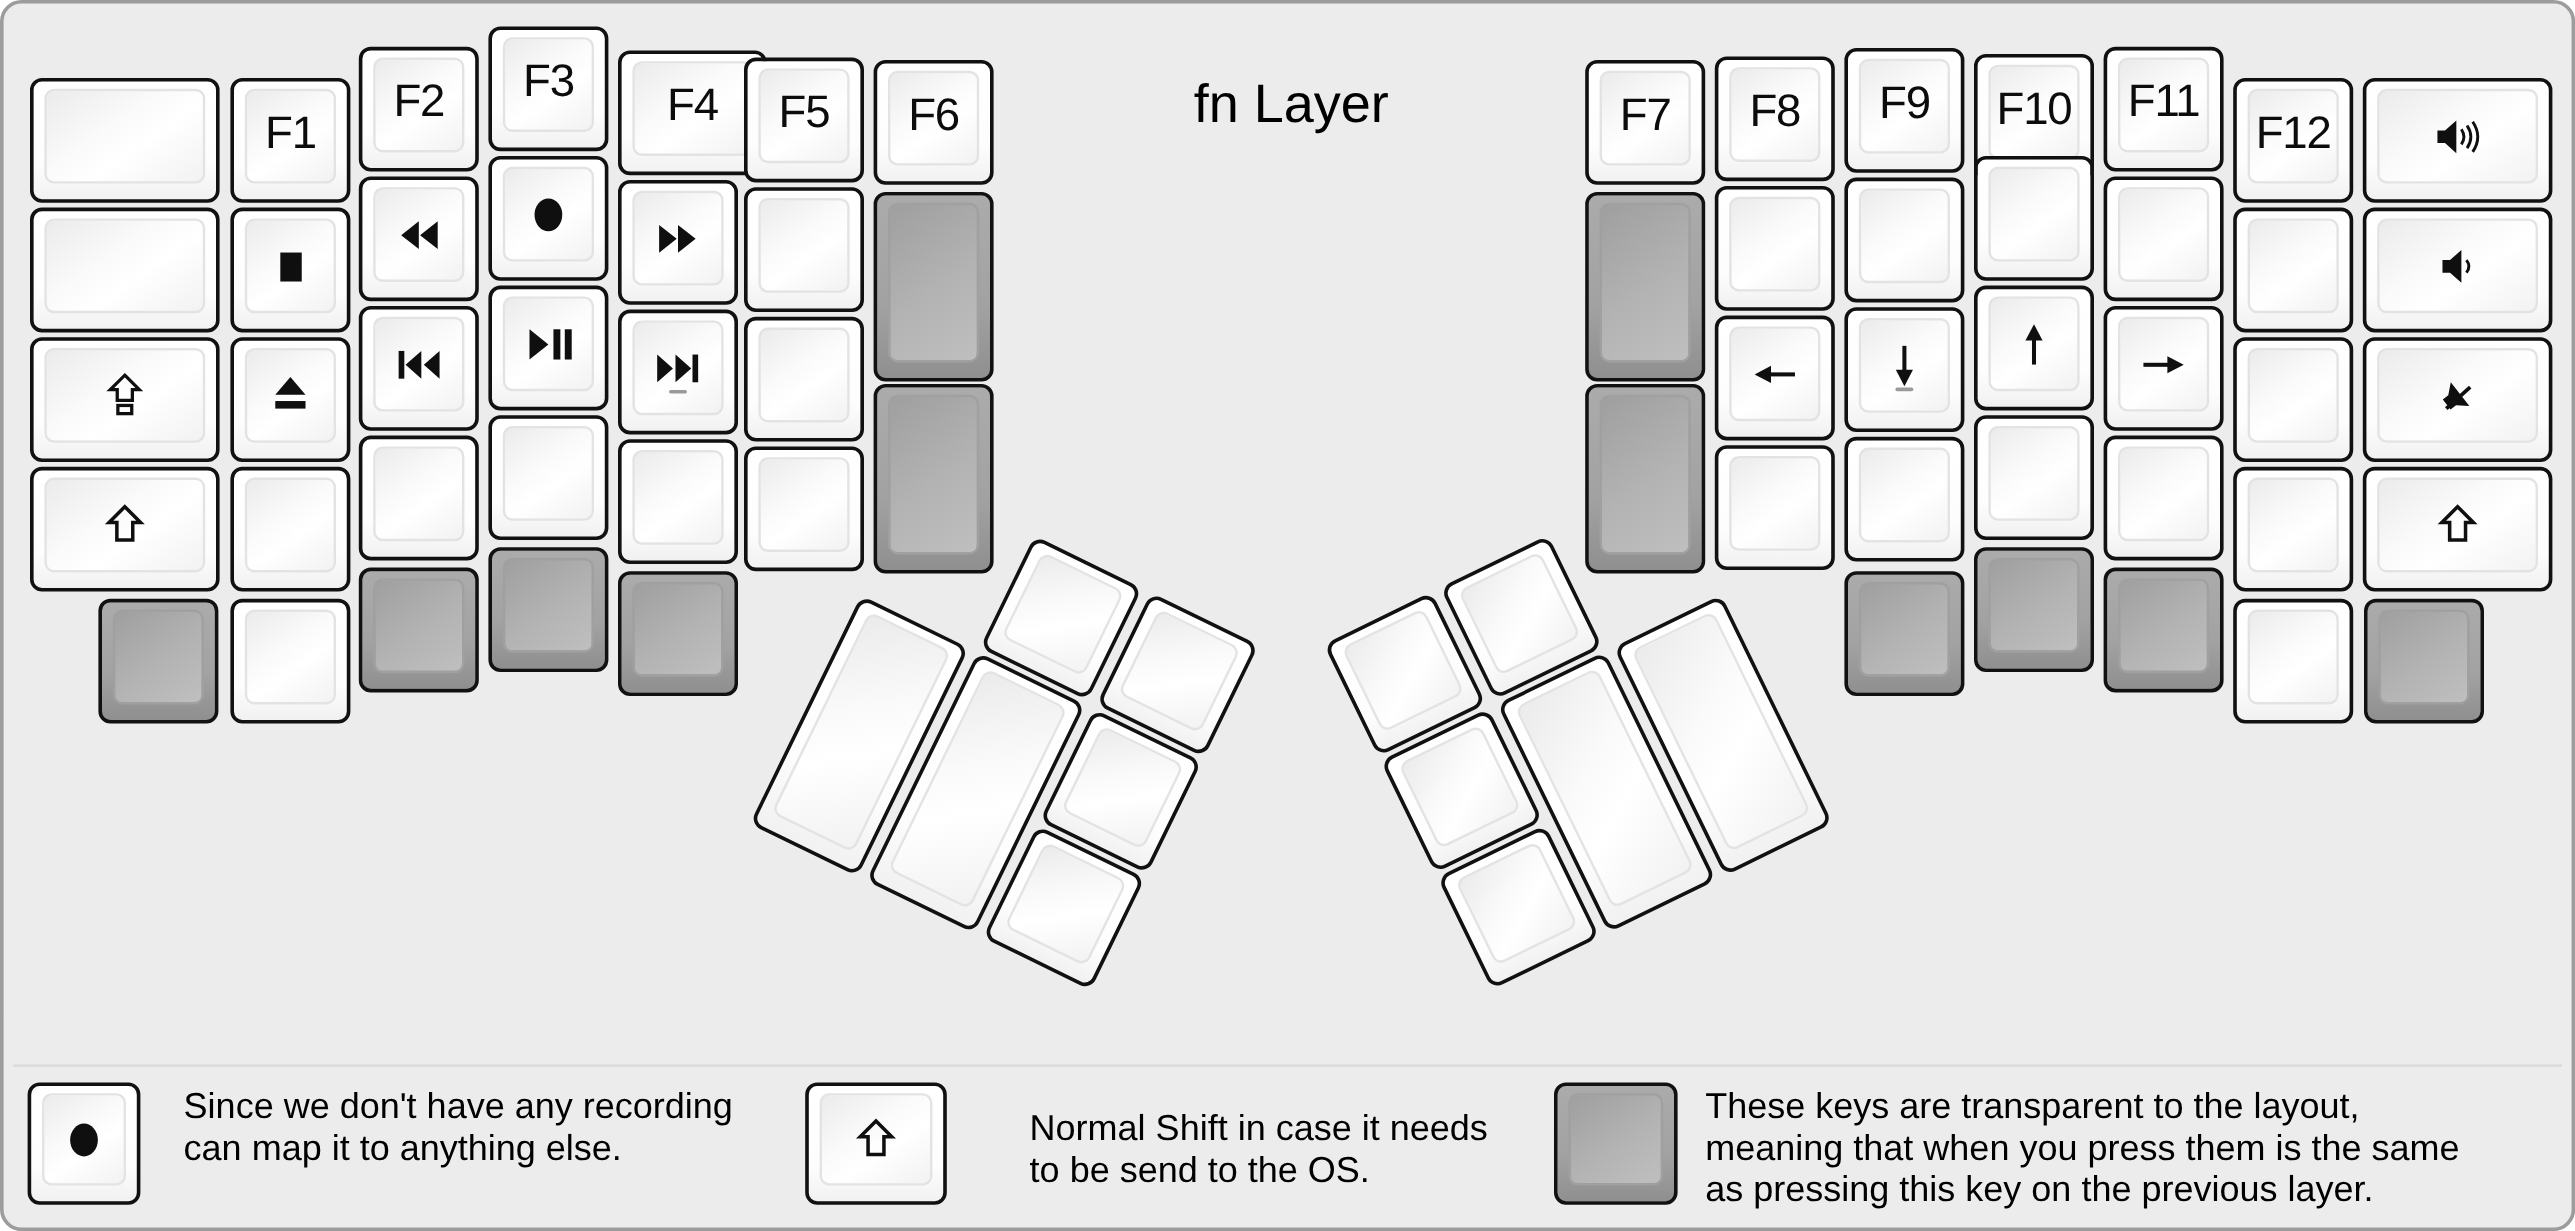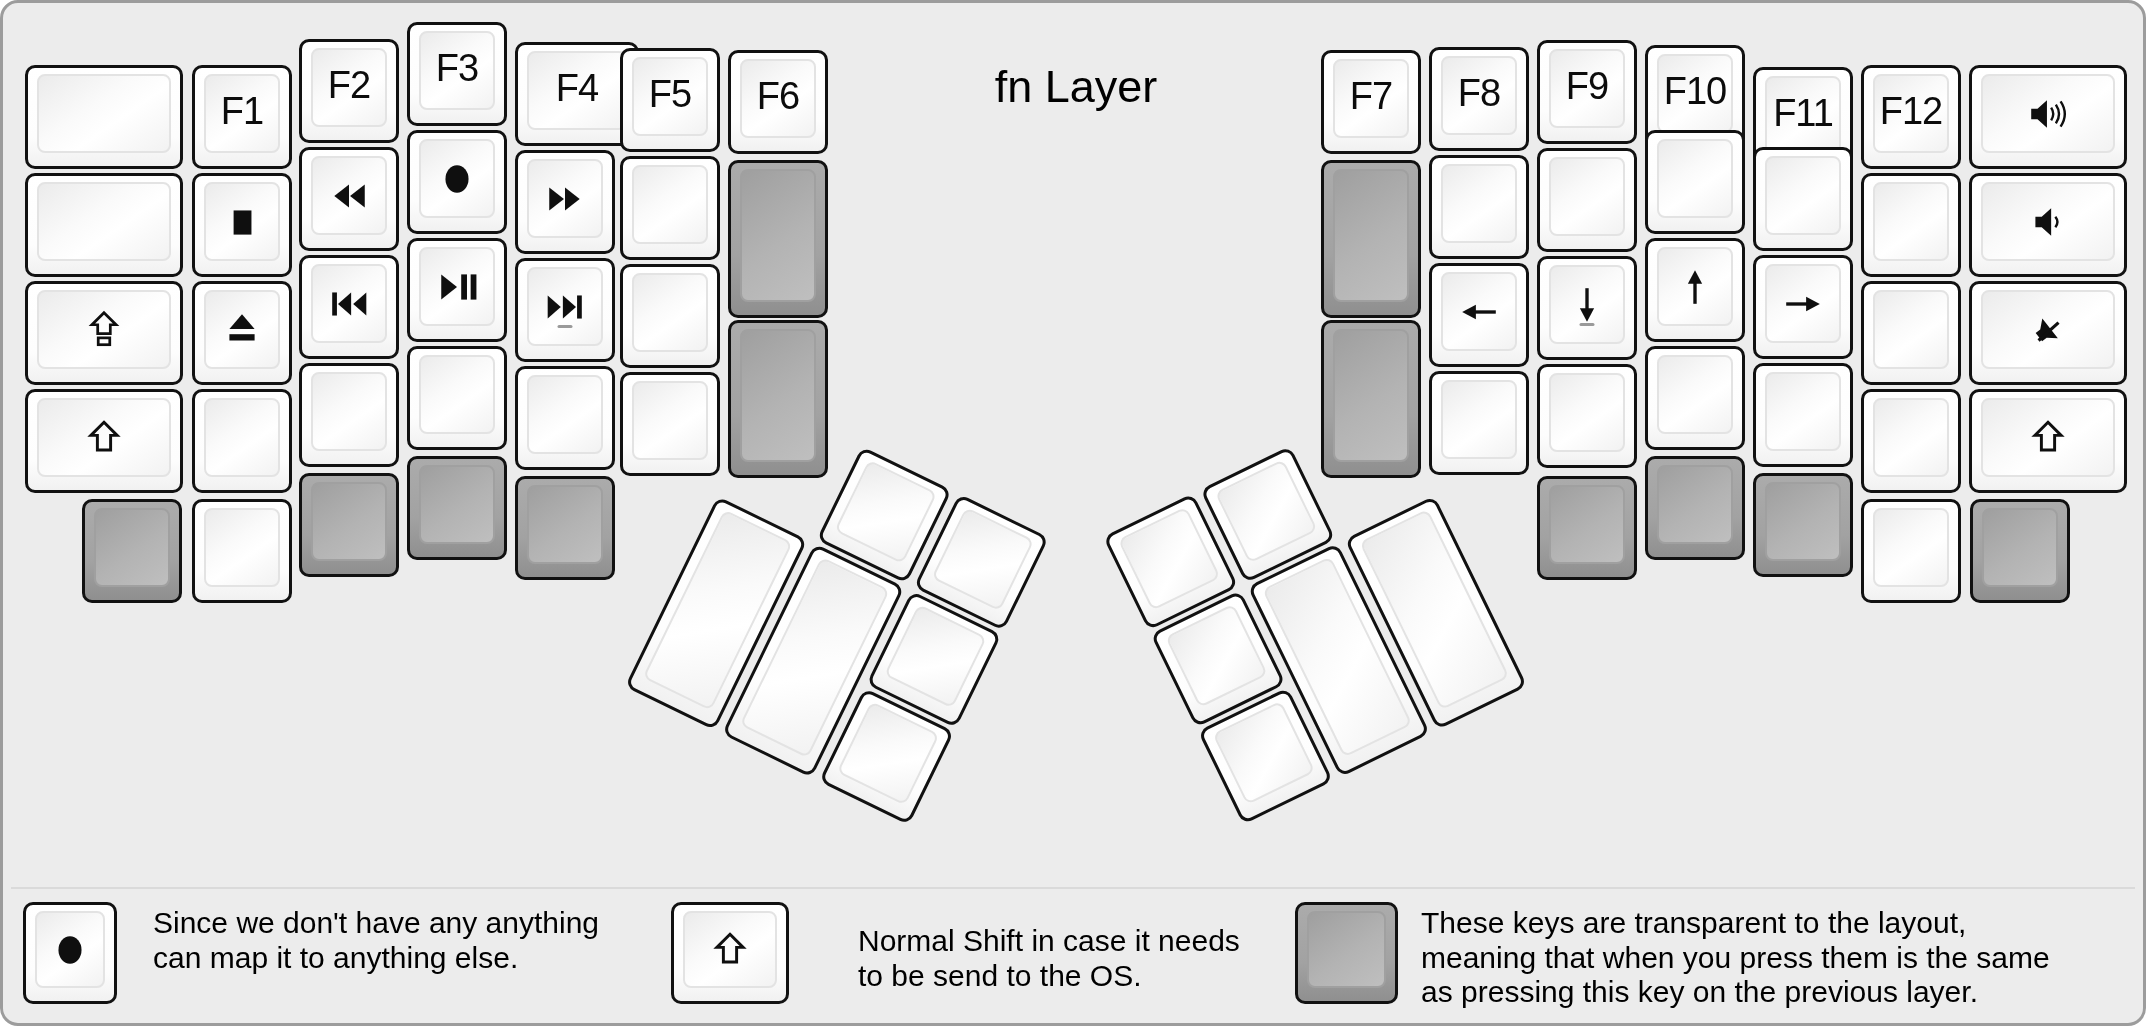--- a/index.html
+++ b/index.html
@@ -291,21 +291,21 @@
         <div class="keytop">
           <svg class="kicon" viewBox="0 0 40 40" width="42" height="42">
             <rect class="fill" x="18.4" y="13" width="3.2" height="23"></rect>
             <path class="fill" d="M20 4 L13.2 17 L26.8 17 Z"></path>
           </svg>
         </div>
       </div>
       <div class="key white" style="left: 1642px; top: 343px; width: 100px; height: 104px;">
         <div class="keytop"></div>
       </div>
-      <div class="key white" style="left: 1750px; top: 36px; width: 100px; height: 104px; margin-top: 28px;">
+      <div class="key white" style="left: 1750px; top: 36px; width: 100px; height: 104px;">
         <div class="keytop">
           <span class="klabel">F11</span>
         </div>
       </div>
       <div class="key white" style="left: 1750px; top: 144px; width: 100px; height: 104px;">
         <div class="keytop"></div>
       </div>
       <div class="key white" style="left: 1750px; top: 252px; width: 100px; height: 104px;">
         <div class="keytop">
           <svg class="kicon" viewBox="0 0 40 40" width="42" height="42">
@@ -426,21 +426,21 @@
   <div id="legend">
       <div class="legend-row">
         <div class="key white" style="left: 20px; top: 899px; width: 94px; height: 102px;">
           <div class="keytop">
             <svg class="kicon" viewBox="0 0 40 40" width="42" height="42">
               <ellipse class="fill" cx="20" cy="20" rx="11" ry="13"></ellipse>
             </svg>
           </div>
         </div>
         <div class="legend-text" style="left: 150px; top: 903px;">
-          <div>Since we don't have any anything</div>
+          <div>Since we don't have any recording</div>
           <div>can map it to anything else.</div>
         </div>
       </div>
       <div class="legend-row">
         <div class="key white" style="left: 668px; top: 899px; width: 118px; height: 102px;">
           <div class="keytop">
             <svg class="kicon" viewBox="0 0 40 40" width="42" height="42">
               <path class="line" stroke-width="2.8" d="M20 5 L32.5 17.5 L26.3 17.5 L26.3 31.5 L13.7 31.5 L13.7 17.5 L7.5 17.5 Z"></path>
             </svg>
           </div>

